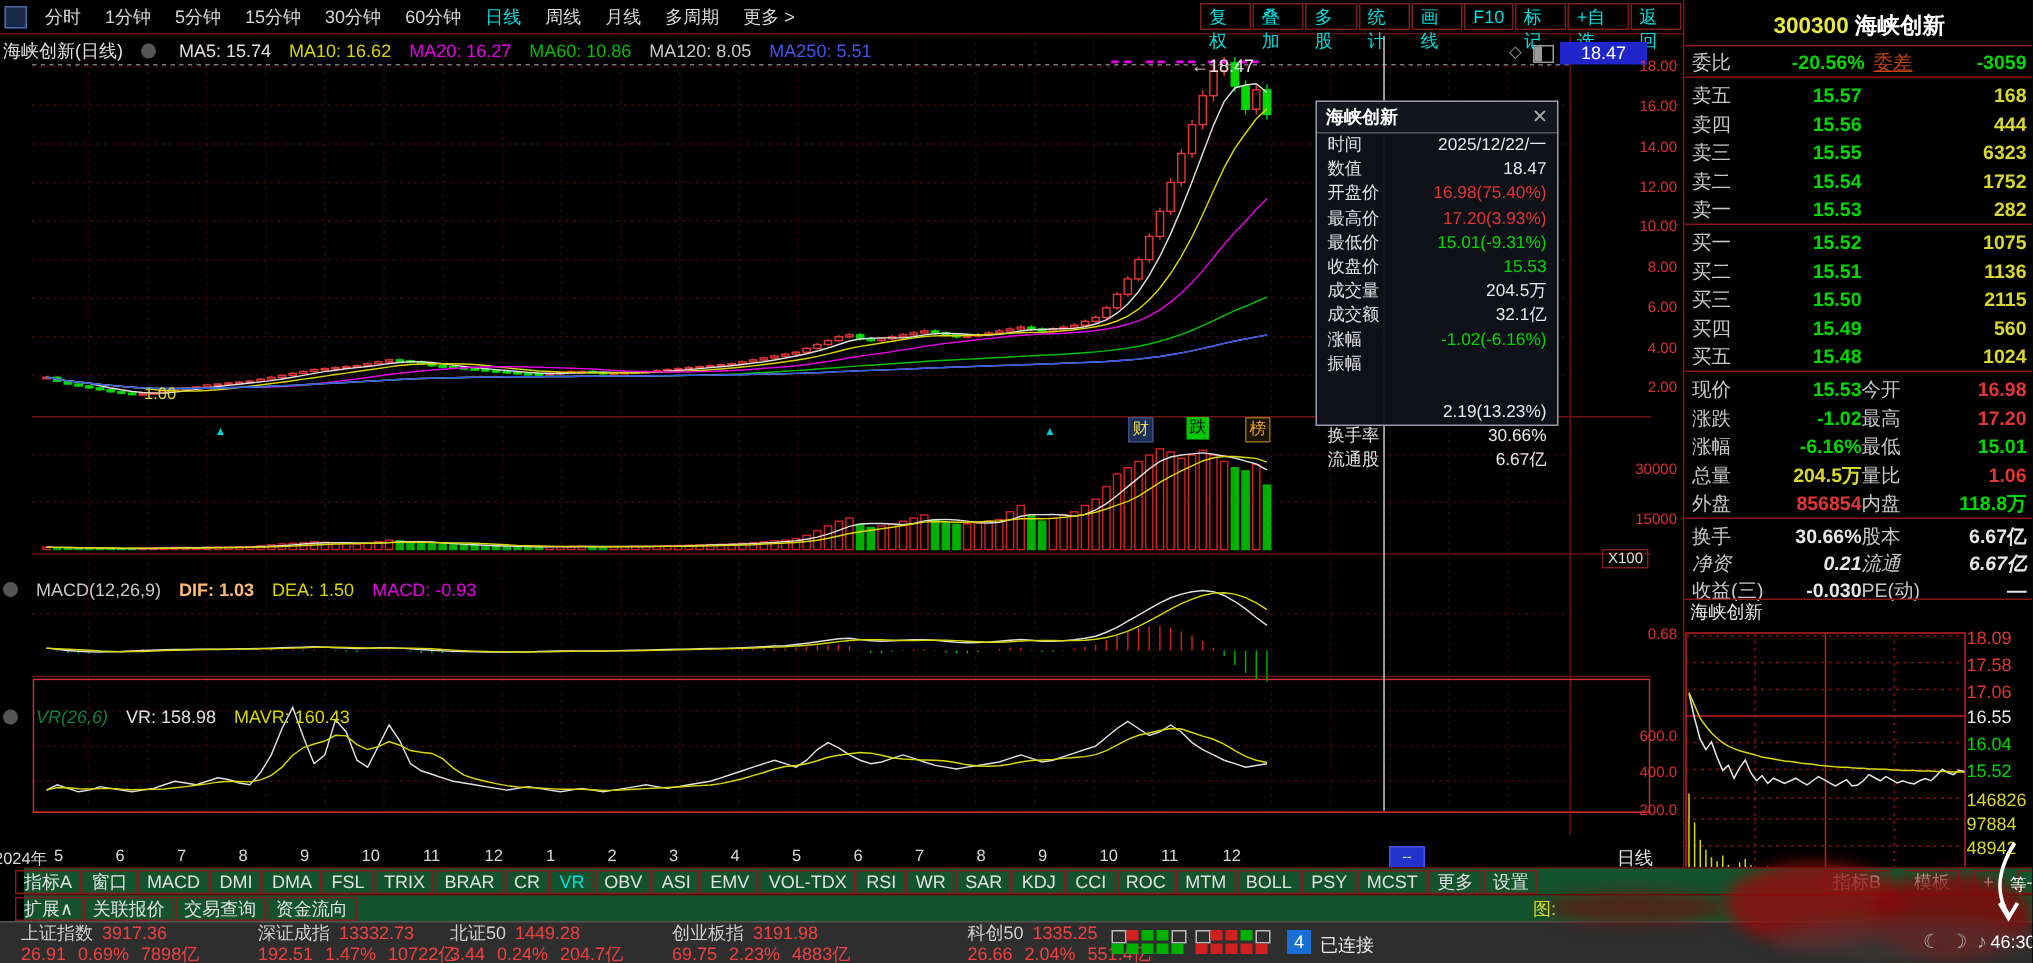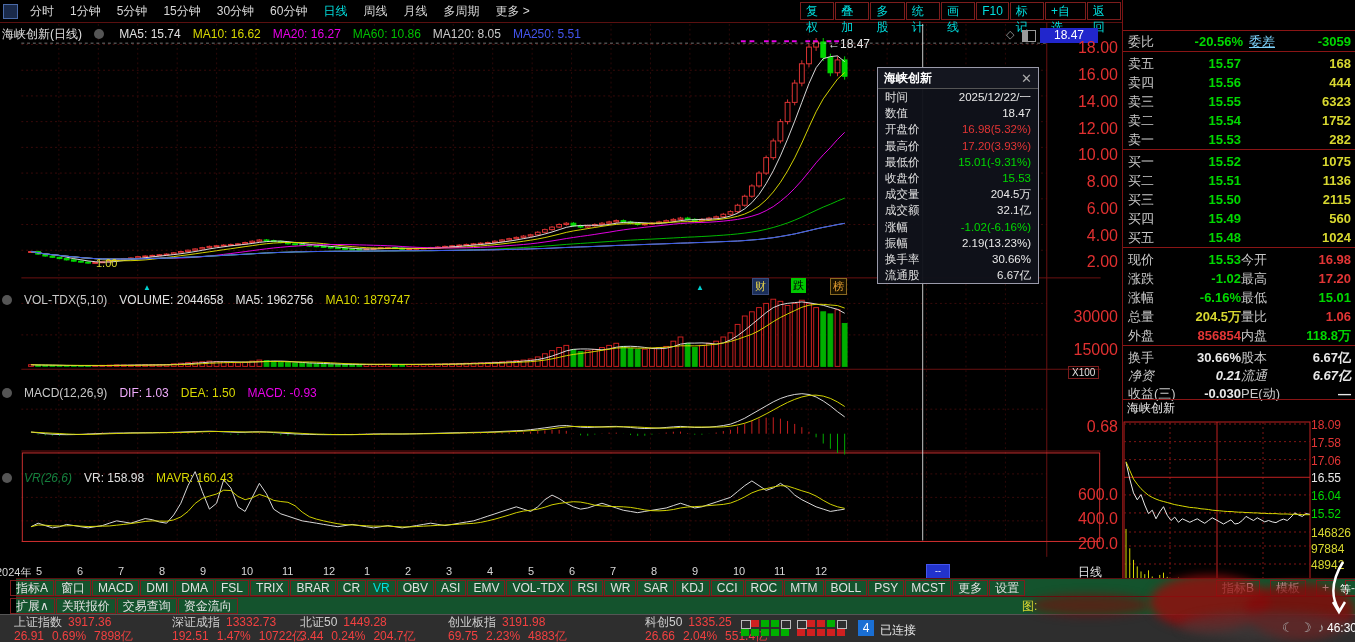--- a/index.html
+++ b/index.html
@@ -15,21 +15,21 @@
   #tb-left span.active{color:#00dede;}
   #tb-right{left:800px;top:1px;height:20px;}
   #tb-right span{border:1px solid #7d1d1d;color:#00dede;font-size:12px;line-height:16px;
                  padding:0 5px;margin-right:1px;height:16px;}
   
   .pane-header{height:15px;font-size:12px;white-space:nowrap;}
   .pane-header span{margin-right:12px;}
   .dot-icon{display:inline-block;width:10px;height:10px;border-radius:50%;background:#555;
             margin-right:4px;vertical-align:-1px;}
   
-  .tick{position:absolute;font-size:16px;color:#e03030;width:52px;text-align:right;}
+  .tick{position:absolute;font-size:10px;color:#e03030;width:52px;text-align:right;}
   .x100{border:1px solid #7d1d1d;color:#e0e0e0;font-size:10px;padding:0 3px;}
   
   #popup{left:877px;top:67px;width:160px;height:215px;background:rgba(16,18,26,0.96);
          border:1px solid #9a9aaa;z-index:30;}
   #popup-title{height:20px;border-bottom:1px solid #555;display:flex;justify-content:space-between;
                align-items:center;padding:0 6px;background:#14161f;}
   #popup-title b{font-size:12px;color:#fff;}
   #popup-close{color:#aaa;font-size:13px;cursor:default;}
   .popup-row{display:flex;justify-content:space-between;font-size:11.5px;line-height:16.2px;padding:0 7px;}
   .popup-row .pl{color:#e0e0e0;}
@@ -622,45 +622,42 @@
       <line x1="845" y1="42" x2="850" y2="42" stroke="#e800e8" stroke-width="2"></line>
       <line x1="937" y1="24" x2="937" y2="561" stroke="#cfcfcf"></line>
       <line x1="0" y1="44" x2="1066" y2="44" stroke="rgba(220,220,220,0.55)" stroke-dasharray="3,3"></line>
     </svg>
 
   <div class="abs pane-header" style="left:2px;top:26px;z-index:5;">
     <span style="color:#e0e0e0;">海峡创新(日线)</span><span class="dot-icon"></span>
     <span id="ma-items"><span style="color: rgb(224, 224, 224);">MA5: 15.74</span><span style="color: rgb(216, 216, 0);">MA10: 16.62</span><span style="color: rgb(232, 0, 232);">MA20: 16.27</span><span style="color: rgb(0, 192, 0);">MA60: 10.86</span><span style="color: rgb(200, 200, 200);">MA120: 8.05</span><span style="color: rgb(68, 85, 238);">MA250: 5.51</span></span>
   </div>
 
-  <div class="abs pane-header" style="left:2px;top:293px;z-index:5;">
-    <span class="dot-icon"></span><span id="vol-items"><span style="color: rgb(200, 200, 200);">VOL-TDX(5,10)</span><span style="color: rgb(224, 224, 224);">VOLUME: 2044658</span><span style="color: rgb(224, 224, 224);">MA5: 1962756</span><span style="color: rgb(216, 216, 0);">MA10: 1879747</span></span>
-  </div>
   <div class="abs pane-header" style="left:2px;top:386px;z-index:5;">
-    <span class="dot-icon"></span><span id="macd-items"><span style="color: rgb(200, 200, 200);">MACD(12,26,9)</span><span style="color: #f0abfc;">DIF: 1.03</span><span style="color: rgb(216, 216, 0);">DEA: 1.50</span><span style="color: rgb(232, 0, 232);">MACD: -0.93</span></span>
+    <span class="dot-icon"></span><span id="macd-items"><span style="color: rgb(200, 200, 200);">MACD(12,26,9)</span><span style="color: #fdba74; font-weight: bold;">DIF: 1.03</span><span style="color: rgb(216, 216, 0);">DEA: 1.50</span><span style="color: rgb(232, 0, 232);">MACD: -0.93</span></span>
   </div>
   <div class="abs pane-header" style="left:2px;top:471px;z-index:5;">
     <span class="dot-icon"></span><span id="vr-items"><span style="color: #15803d; font-style: italic;">VR(26,6)</span><span style="color: rgb(224, 224, 224);">VR: 158.98</span><span style="color: rgb(216, 216, 0);">MAVR: 160.43</span></span>
   </div>
 
   <div id="axis-col">
     <div class="abs" style="left:1006px;top:28px;color:#999;font-size:11px;">◇</div>
     <div class="abs" style="left:1022px;top:30px;width:12px;height:10px;border:1px solid #999;">
       <div style="width:5px;height:10px;background:#999;"></div>
     </div>
     <div class="abs" style="left:1040px;top:28px;width:58px;height:15px;background:#2126cc;color:#fff;
          font-size:12px;text-align:center;line-height:15px;">18.47</div>
     <div id="price-ticks"></div>
     <div id="vol-ticks"></div>
     <div class="abs x100" style="left:1068px;top:366px;">X100</div>
     <div id="macd-ticks"></div>
     <div id="vr-ticks"></div>
   </div>
 
-  <div class="abs" style="left:828px;top:37px;color:#e8e8e8;font-size:12px;z-index:6;">←18.47</div>
+  <div class="abs" style="left:794px;top:37px;color:#e8e8e8;font-size:12px;z-index:6;">←18.47</div>
   <div class="abs" style="left:96px;top:257px;color:#d8d830;font-size:11px;z-index:6;">1.00</div>
   <div id="badges">
       <div style="position: absolute; left: 752px; top: 278px; width: 15px; height: 15px; font-size: 11px; text-align: center; line-height: 15px; z-index: 6; background: rgb(26, 46, 90); color: rgb(232, 212, 74); border: 1px solid rgb(58, 74, 122);">财</div>
       <div style="position: absolute; left: 791px; top: 278px; width: 15px; height: 15px; font-size: 11px; text-align: center; line-height: 15px; z-index: 6; background: rgb(0, 200, 0); color: rgb(0, 0, 0);">跌</div>
       <div style="position: absolute; left: 830px; top: 278px; width: 15px; height: 15px; font-size: 11px; text-align: center; line-height: 15px; z-index: 6; background: rgb(26, 18, 0); color: rgb(232, 160, 48); border: 1px solid rgb(138, 106, 32);">榜</div>
     </div>
   <div class="abs" style="left:143px;top:283px;color:#00d0d0;font-size:8px;">▲</div>
   <div class="abs" style="left:696px;top:283px;color:#00d0d0;font-size:8px;">▲</div>
 
   <div id="xaxis"></div>
@@ -677,21 +674,21 @@
         <div class="popup-row">
           <span class="pl">时间</span>
           <span style="color: rgb(232, 232, 232);">2025/12/22/一</span>
         </div>
         <div class="popup-row">
           <span class="pl">数值</span>
           <span style="color: rgb(232, 232, 232);">18.47</span>
         </div>
         <div class="popup-row">
           <span class="pl">开盘价</span>
-          <span style="color: rgb(226, 53, 53);">16.98(5.32%)</span>
+          <span style="color: rgb(226, 53, 53);">16.98(75.40%)</span>
         </div>
         <div class="popup-row">
           <span class="pl">最高价</span>
           <span style="color: rgb(226, 53, 53);">17.20(3.93%)</span>
         </div>
         <div class="popup-row">
           <span class="pl">最低价</span>
           <span style="color: rgb(0, 216, 0);">15.01(-9.31%)</span>
         </div>
         <div class="popup-row">
@@ -705,40 +702,44 @@
         <div class="popup-row">
           <span class="pl">成交额</span>
           <span style="color: rgb(232, 232, 232);">32.1亿</span>
         </div>
         <div class="popup-row">
           <span class="pl">涨幅</span>
           <span style="color: rgb(0, 216, 0);">-1.02(-6.16%)</span>
         </div>
         <div class="popup-row">
           <span class="pl">振幅</span>
-          <span style="color: rgb(232, 232, 232);">2.19(13.23%)</span>
+          <span style="color: rgb(232, 232, 232); margin-top: 32px;">2.19(13.23%)</span>
         </div>
         <div class="popup-row">
           <span class="pl">换手率</span>
           <span style="color: rgb(232, 232, 232);">30.66%</span>
         </div>
         <div class="popup-row">
           <span class="pl">流通股</span>
           <span style="color: rgb(232, 232, 232);">6.67亿</span>
         </div>
       </div>
   </div>
 
   <div id="quote" class="abs">
+    <div style="height:30px;text-align:center;padding-top:8px;font-size:15px;font-weight:bold;">
+      <span style="color:#e8e840;">300300</span>
+      <span style="color:#fff;">海峡创新</span>
+    </div>
     <div id="quote-rows">
         <div class="qdiv" style="top: 30px;"></div>
         <div class="qrow" style="top: 32px;">
           <span style="position: absolute; left: 5px; color: rgb(200, 200, 200);">委比</span>
           <span style="position: absolute; left: 45px; width: 75px; text-align: right; font-weight: bold; color: rgb(0, 216, 0);">-20.56%</span>
-          <span style="position: absolute; left: 126px; color: #7dd3fc; text-decoration: underline;">委差</span>
+          <span style="position: absolute; left: 126px; color: #c2410c; text-decoration: underline;">委差</span>
           <span style="position: absolute; right: 5px; font-weight: bold; color: rgb(0, 216, 0);">-3059</span>
         </div>
         <div class="qdiv" style="top: 51px;"></div>
         <div class="qrow" style="top: 54px;">
           <span class="lbl">卖五</span>
           <span class="v1" style="color: rgb(0, 216, 0);">15.57</span>
           <span class="v2" style="color: rgb(216, 216, 48);">168</span>
         </div>
         <div class="qrow" style="top: 73px;">
           <span class="lbl">卖四</span>

